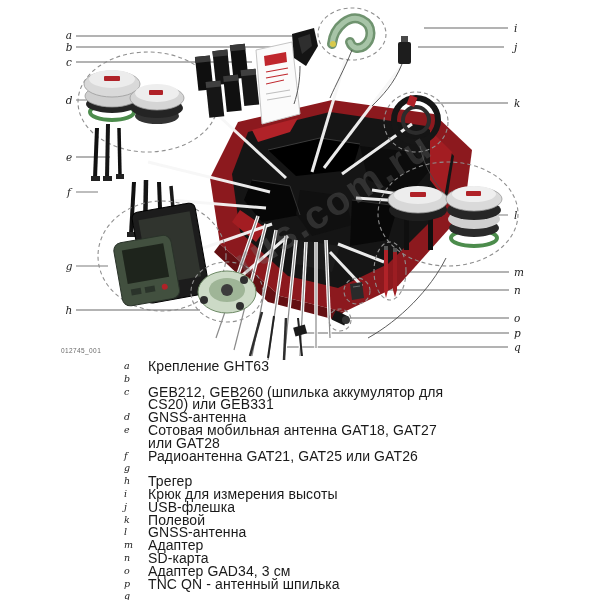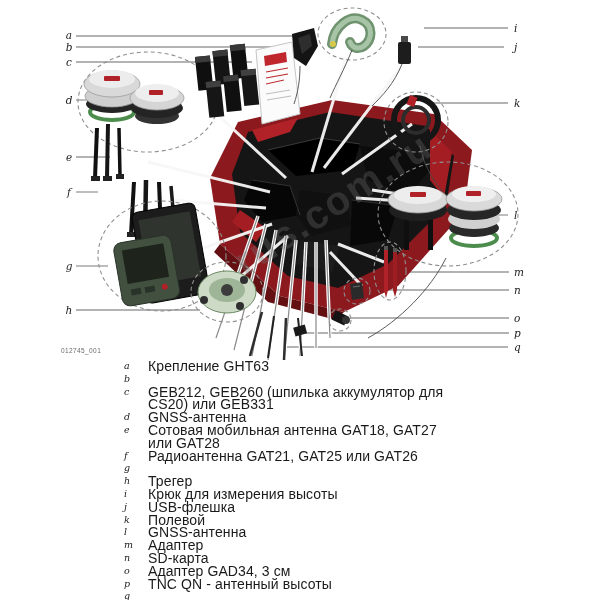--- a/index.html
+++ b/index.html
@@ -360,20 +360,20 @@
     <div class="row">
         <span class="key">n</span>
         <span class="txt">SD-карта</span>
       </div>
     <div class="row">
         <span class="key">o</span>
         <span class="txt">Адаптер GAD34, 3 см</span>
       </div>
     <div class="row">
         <span class="key">p</span>
-        <span class="txt">TNC QN - антенный высоты</span>
+        <span class="txt">TNC QN - антенный шпилька</span>
       </div>
     <div class="row">
         <span class="key">q</span>
       </div>
   </div>
 
 </div>
 
 </body></html>

